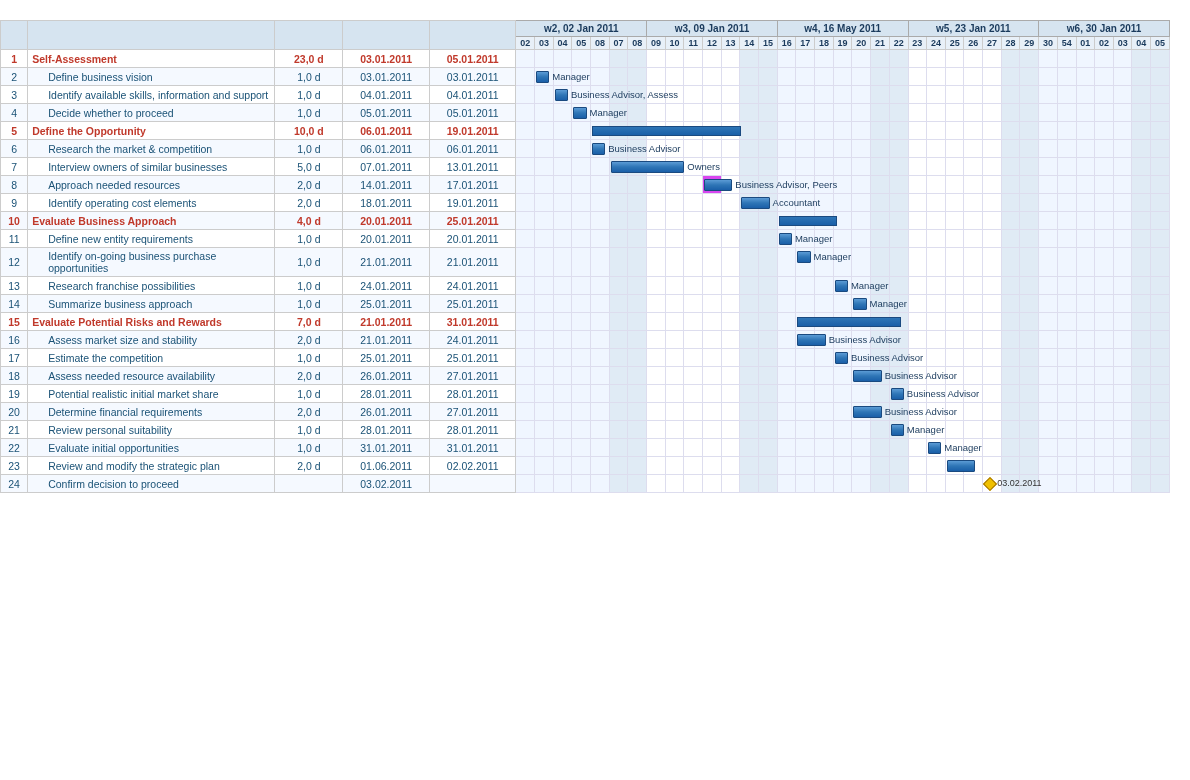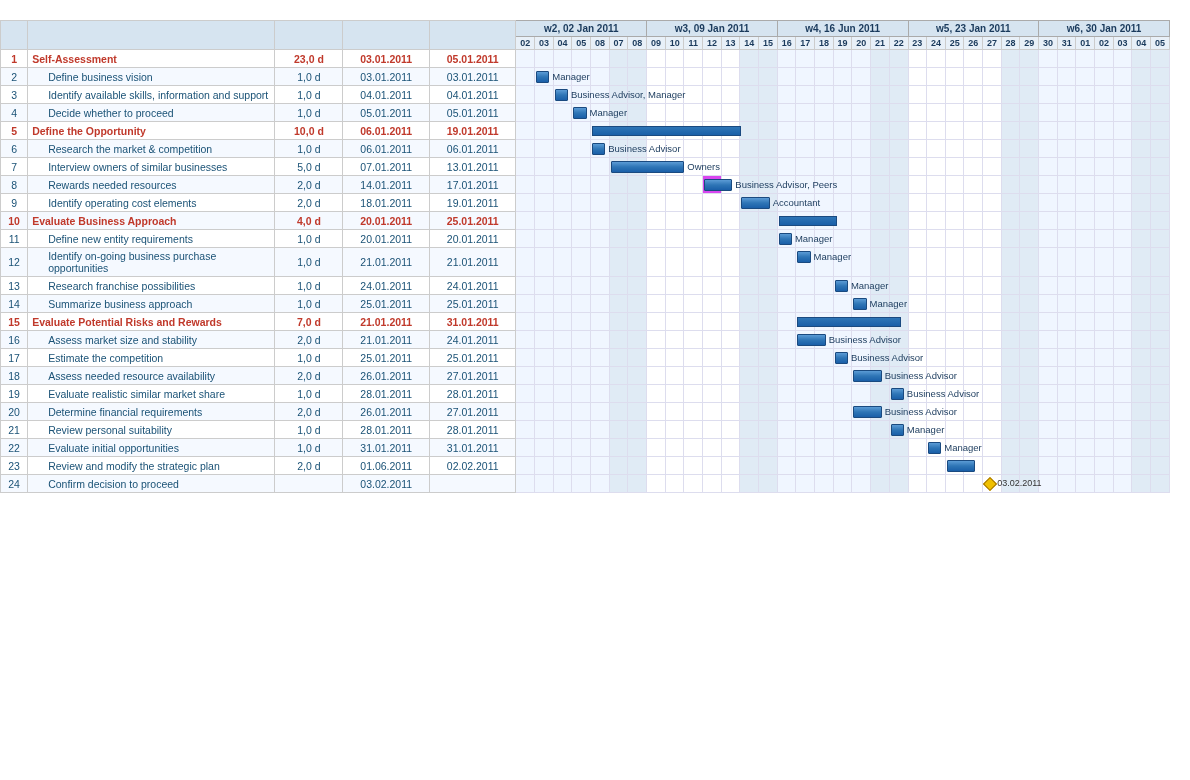--- a/index.html
+++ b/index.html
@@ -69,21 +69,21 @@
       </colgroup>
       <thead>
         <tr class="week-header-row">
           <th rowspan="2"></th>
           <th rowspan="2"></th>
           <th rowspan="2"></th>
           <th rowspan="2"></th>
           <th rowspan="2"></th>
           <th colspan="7" style="background:#d6e4f0; font-weight:bold; font-size:10px; text-align:center; border:1px solid #aaa;">w2, 02 Jan 2011</th>
           <th colspan="7" style="background:#d6e4f0; font-weight:bold; font-size:10px; text-align:center; border:1px solid #aaa;">w3, 09 Jan 2011</th>
-          <th colspan="7" style="background:#d6e4f0; font-weight:bold; font-size:10px; text-align:center; border:1px solid #aaa;">w4, 16 Jun 2011</th>
+          <th colspan="7" style="background:#d6e4f0; font-weight:bold; font-size:10px; text-align:center; border:1px solid #aaa;">w4, 16 May 2011</th>
           <th colspan="7" style="background:#d6e4f0; font-weight:bold; font-size:10px; text-align:center; border:1px solid #aaa;">w5, 23 Jan 2011</th>
           <th colspan="7" style="background:#d6e4f0; font-weight:bold; font-size:10px; text-align:center; border:1px solid #aaa;">w6, 30 Jan 2011</th>
         </tr>
         <tr class="day-header-row" id="day-headers">
         <th style="background: rgb(232, 240, 248); font-size: 9px; border: 1px solid rgb(204, 204, 204); padding: 1px; text-align: center; min-width: 15px;">02</th>
             <th style="background: rgb(232, 240, 248); font-size: 9px; border: 1px solid rgb(204, 204, 204); padding: 1px; text-align: center; min-width: 15px;">03</th>
             <th style="background: rgb(232, 240, 248); font-size: 9px; border: 1px solid rgb(204, 204, 204); padding: 1px; text-align: center; min-width: 15px;">04</th>
             <th style="background: rgb(232, 240, 248); font-size: 9px; border: 1px solid rgb(204, 204, 204); padding: 1px; text-align: center; min-width: 15px;">05</th>
             <th style="background: rgb(232, 240, 248); font-size: 9px; border: 1px solid rgb(204, 204, 204); padding: 1px; text-align: center; min-width: 15px;">08</th>
             <th style="background: rgb(232, 240, 248); font-size: 9px; border: 1px solid rgb(204, 204, 204); padding: 1px; text-align: center; min-width: 15px;">07</th>
@@ -103,21 +103,21 @@
             <th style="background: rgb(232, 240, 248); font-size: 9px; border: 1px solid rgb(204, 204, 204); padding: 1px; text-align: center; min-width: 15px;">21</th>
             <th style="background: rgb(232, 240, 248); font-size: 9px; border: 1px solid rgb(204, 204, 204); padding: 1px; text-align: center; min-width: 15px;">22</th>
             <th style="background: rgb(232, 240, 248); font-size: 9px; border: 1px solid rgb(204, 204, 204); padding: 1px; text-align: center; min-width: 15px;">23</th>
             <th style="background: rgb(232, 240, 248); font-size: 9px; border: 1px solid rgb(204, 204, 204); padding: 1px; text-align: center; min-width: 15px;">24</th>
             <th style="background: rgb(232, 240, 248); font-size: 9px; border: 1px solid rgb(204, 204, 204); padding: 1px; text-align: center; min-width: 15px;">25</th>
             <th style="background: rgb(232, 240, 248); font-size: 9px; border: 1px solid rgb(204, 204, 204); padding: 1px; text-align: center; min-width: 15px;">26</th>
             <th style="background: rgb(232, 240, 248); font-size: 9px; border: 1px solid rgb(204, 204, 204); padding: 1px; text-align: center; min-width: 15px;">27</th>
             <th style="background: rgb(232, 240, 248); font-size: 9px; border: 1px solid rgb(204, 204, 204); padding: 1px; text-align: center; min-width: 15px;">28</th>
             <th style="background: rgb(232, 240, 248); font-size: 9px; border: 1px solid rgb(204, 204, 204); padding: 1px; text-align: center; min-width: 15px;">29</th>
             <th style="background: rgb(232, 240, 248); font-size: 9px; border: 1px solid rgb(204, 204, 204); padding: 1px; text-align: center; min-width: 15px;">30</th>
-            <th style="background: rgb(232, 240, 248); font-size: 9px; border: 1px solid rgb(204, 204, 204); padding: 1px; text-align: center; min-width: 15px;">31</th>
+            <th style="background: rgb(232, 240, 248); font-size: 9px; border: 1px solid rgb(204, 204, 204); padding: 1px; text-align: center; min-width: 15px;">54</th>
             <th style="background: rgb(232, 240, 248); font-size: 9px; border: 1px solid rgb(204, 204, 204); padding: 1px; text-align: center; min-width: 15px;">01</th>
             <th style="background: rgb(232, 240, 248); font-size: 9px; border: 1px solid rgb(204, 204, 204); padding: 1px; text-align: center; min-width: 15px;">02</th>
             <th style="background: rgb(232, 240, 248); font-size: 9px; border: 1px solid rgb(204, 204, 204); padding: 1px; text-align: center; min-width: 15px;">03</th>
             <th style="background: rgb(232, 240, 248); font-size: 9px; border: 1px solid rgb(204, 204, 204); padding: 1px; text-align: center; min-width: 15px;">04</th>
             <th style="background: rgb(232, 240, 248); font-size: 9px; border: 1px solid rgb(204, 204, 204); padding: 1px; text-align: center; min-width: 15px;">05</th>
           </tr>
       </thead>
       <tbody id="gantt-body">
       <tr style="background: rgb(255, 255, 255);">
             <td style="text-align: center; font-size: 10.5px; border: 1px solid rgb(204, 204, 204); padding: 2px 3px; color: rgb(192, 57, 43); font-weight: bold;">1</td>
@@ -209,21 +209,21 @@
           <tr style="background: rgb(255, 255, 255);">
             <td style="text-align: center; font-size: 10.5px; border: 1px solid rgb(204, 204, 204); padding: 2px 3px; color: rgb(26, 82, 118);">3</td>
             <td style="font-size: 10.5px; border: 1px solid rgb(204, 204, 204); padding: 2px 4px 2px 20px; white-space: normal; color: rgb(26, 82, 118);">Identify available skills, information and support</td>
             <td style="text-align: center; font-size: 10.5px; border: 1px solid rgb(204, 204, 204); padding: 2px; color: rgb(26, 82, 118);">1,0 d</td>
             <td style="text-align: center; font-size: 10.5px; border: 1px solid rgb(204, 204, 204); padding: 2px; color: rgb(26, 82, 118);">04.01.2011</td>
             <td style="text-align: center; font-size: 10.5px; border: 1px solid rgb(204, 204, 204); padding: 2px; color: rgb(26, 82, 118);">04.01.2011</td>
             <td style="background: rgb(240, 246, 255); border: 1px solid rgb(221, 221, 238); padding: 0px; position: relative; height: 18px;"></td>
             <td style="background: rgb(240, 246, 255); border: 1px solid rgb(221, 221, 238); padding: 0px; position: relative; height: 18px;"></td>
             <td style="background: rgb(240, 246, 255); border: 1px solid rgb(221, 221, 238); padding: 0px; position: relative; height: 18px;">
               <div style="position: absolute; height: 12px; top: 3px; left: 1px; width: 13.1px; background: linear-gradient(rgb(91, 155, 213) 0%, rgb(46, 117, 182) 50%, rgb(26, 95, 168) 100%); border: 1px solid rgb(26, 74, 128); border-radius: 1px; z-index: 4;"></div>
-              <span style="position: absolute; top: 3px; left: 17.1px; font-size: 9.5px; color: rgb(26, 58, 92); white-space: nowrap; z-index: 5;">Business Advisor, Manager</span>
+              <span style="position: absolute; top: 3px; left: 17.1px; font-size: 9.5px; color: rgb(26, 58, 92); white-space: nowrap; z-index: 5;">Business Advisor, Assess</span>
             </td>
             <td style="background: rgb(240, 246, 255); border: 1px solid rgb(221, 221, 238); padding: 0px; position: relative; height: 18px;"></td>
             <td style="background: rgb(240, 246, 255); border: 1px solid rgb(221, 221, 238); padding: 0px; position: relative; height: 18px;"></td>
             <td style="background: rgb(224, 235, 245); border: 1px solid rgb(221, 221, 238); padding: 0px; position: relative; height: 18px;"></td>
             <td style="background: rgb(224, 235, 245); border: 1px solid rgb(221, 221, 238); padding: 0px; position: relative; height: 18px;"></td>
             <td style="background: rgb(255, 255, 255); border: 1px solid rgb(221, 221, 238); padding: 0px; position: relative; height: 18px;"></td>
             <td style="background: rgb(255, 255, 255); border: 1px solid rgb(221, 221, 238); padding: 0px; position: relative; height: 18px;"></td>
             <td style="background: rgb(255, 255, 255); border: 1px solid rgb(221, 221, 238); padding: 0px; position: relative; height: 18px;"></td>
             <td style="background: rgb(255, 255, 255); border: 1px solid rgb(221, 221, 238); padding: 0px; position: relative; height: 18px;"></td>
             <td style="background: rgb(255, 255, 255); border: 1px solid rgb(221, 221, 238); padding: 0px; position: relative; height: 18px;"></td>
@@ -425,21 +425,21 @@
             <td style="background: rgb(240, 246, 255); border: 1px solid rgb(221, 221, 238); padding: 0px; position: relative; height: 18px;"></td>
             <td style="background: rgb(240, 246, 255); border: 1px solid rgb(221, 221, 238); padding: 0px; position: relative; height: 18px;"></td>
             <td style="background: rgb(240, 246, 255); border: 1px solid rgb(221, 221, 238); padding: 0px; position: relative; height: 18px;"></td>
             <td style="background: rgb(240, 246, 255); border: 1px solid rgb(221, 221, 238); padding: 0px; position: relative; height: 18px;"></td>
             <td style="background: rgb(240, 246, 255); border: 1px solid rgb(221, 221, 238); padding: 0px; position: relative; height: 18px;"></td>
             <td style="background: rgb(224, 235, 245); border: 1px solid rgb(221, 221, 238); padding: 0px; position: relative; height: 18px;"></td>
             <td style="background: rgb(224, 235, 245); border: 1px solid rgb(221, 221, 238); padding: 0px; position: relative; height: 18px;"></td>
           </tr>
           <tr style="background: rgb(245, 249, 255);">
             <td style="text-align: center; font-size: 10.5px; border: 1px solid rgb(204, 204, 204); padding: 2px 3px; color: rgb(26, 82, 118);">8</td>
-            <td style="font-size: 10.5px; border: 1px solid rgb(204, 204, 204); padding: 2px 4px 2px 20px; white-space: normal; color: rgb(26, 82, 118);">Rewards needed resources</td>
+            <td style="font-size: 10.5px; border: 1px solid rgb(204, 204, 204); padding: 2px 4px 2px 20px; white-space: normal; color: rgb(26, 82, 118);">Approach needed resources</td>
             <td style="text-align: center; font-size: 10.5px; border: 1px solid rgb(204, 204, 204); padding: 2px; color: rgb(26, 82, 118);">2,0 d</td>
             <td style="text-align: center; font-size: 10.5px; border: 1px solid rgb(204, 204, 204); padding: 2px; color: rgb(26, 82, 118);">14.01.2011</td>
             <td style="text-align: center; font-size: 10.5px; border: 1px solid rgb(204, 204, 204); padding: 2px; color: rgb(26, 82, 118);">17.01.2011</td>
             <td style="background: rgb(240, 246, 255); border: 1px solid rgb(221, 221, 238); padding: 0px; position: relative; height: 18px;"></td>
             <td style="background: rgb(240, 246, 255); border: 1px solid rgb(221, 221, 238); padding: 0px; position: relative; height: 18px;"></td>
             <td style="background: rgb(240, 246, 255); border: 1px solid rgb(221, 221, 238); padding: 0px; position: relative; height: 18px;"></td>
             <td style="background: rgb(240, 246, 255); border: 1px solid rgb(221, 221, 238); padding: 0px; position: relative; height: 18px;"></td>
             <td style="background: rgb(240, 246, 255); border: 1px solid rgb(221, 221, 238); padding: 0px; position: relative; height: 18px;"></td>
             <td style="background: rgb(224, 235, 245); border: 1px solid rgb(221, 221, 238); padding: 0px; position: relative; height: 18px;"></td>
             <td style="background: rgb(224, 235, 245); border: 1px solid rgb(221, 221, 238); padding: 0px; position: relative; height: 18px;"></td>
@@ -918,21 +918,21 @@
             <td style="background: rgb(240, 246, 255); border: 1px solid rgb(221, 221, 238); padding: 0px; position: relative; height: 18px;"></td>
             <td style="background: rgb(240, 246, 255); border: 1px solid rgb(221, 221, 238); padding: 0px; position: relative; height: 18px;"></td>
             <td style="background: rgb(240, 246, 255); border: 1px solid rgb(221, 221, 238); padding: 0px; position: relative; height: 18px;"></td>
             <td style="background: rgb(240, 246, 255); border: 1px solid rgb(221, 221, 238); padding: 0px; position: relative; height: 18px;"></td>
             <td style="background: rgb(240, 246, 255); border: 1px solid rgb(221, 221, 238); padding: 0px; position: relative; height: 18px;"></td>
             <td style="background: rgb(224, 235, 245); border: 1px solid rgb(221, 221, 238); padding: 0px; position: relative; height: 18px;"></td>
             <td style="background: rgb(224, 235, 245); border: 1px solid rgb(221, 221, 238); padding: 0px; position: relative; height: 18px;"></td>
           </tr>
           <tr style="background: rgb(255, 255, 255);">
             <td style="text-align: center; font-size: 10.5px; border: 1px solid rgb(204, 204, 204); padding: 2px 3px; color: rgb(26, 82, 118);">19</td>
-            <td style="font-size: 10.5px; border: 1px solid rgb(204, 204, 204); padding: 2px 4px 2px 20px; white-space: normal; color: rgb(26, 82, 118);">Evaluate realistic similar market share</td>
+            <td style="font-size: 10.5px; border: 1px solid rgb(204, 204, 204); padding: 2px 4px 2px 20px; white-space: normal; color: rgb(26, 82, 118);">Potential realistic initial market share</td>
             <td style="text-align: center; font-size: 10.5px; border: 1px solid rgb(204, 204, 204); padding: 2px; color: rgb(26, 82, 118);">1,0 d</td>
             <td style="text-align: center; font-size: 10.5px; border: 1px solid rgb(204, 204, 204); padding: 2px; color: rgb(26, 82, 118);">28.01.2011</td>
             <td style="text-align: center; font-size: 10.5px; border: 1px solid rgb(204, 204, 204); padding: 2px; color: rgb(26, 82, 118);">28.01.2011</td>
             <td style="background: rgb(240, 246, 255); border: 1px solid rgb(221, 221, 238); padding: 0px; position: relative; height: 18px;"></td>
             <td style="background: rgb(240, 246, 255); border: 1px solid rgb(221, 221, 238); padding: 0px; position: relative; height: 18px;"></td>
             <td style="background: rgb(240, 246, 255); border: 1px solid rgb(221, 221, 238); padding: 0px; position: relative; height: 18px;"></td>
             <td style="background: rgb(240, 246, 255); border: 1px solid rgb(221, 221, 238); padding: 0px; position: relative; height: 18px;"></td>
             <td style="background: rgb(240, 246, 255); border: 1px solid rgb(221, 221, 238); padding: 0px; position: relative; height: 18px;"></td>
             <td style="background: rgb(224, 235, 245); border: 1px solid rgb(221, 221, 238); padding: 0px; position: relative; height: 18px;"></td>
             <td style="background: rgb(224, 235, 245); border: 1px solid rgb(221, 221, 238); padding: 0px; position: relative; height: 18px;"></td>

